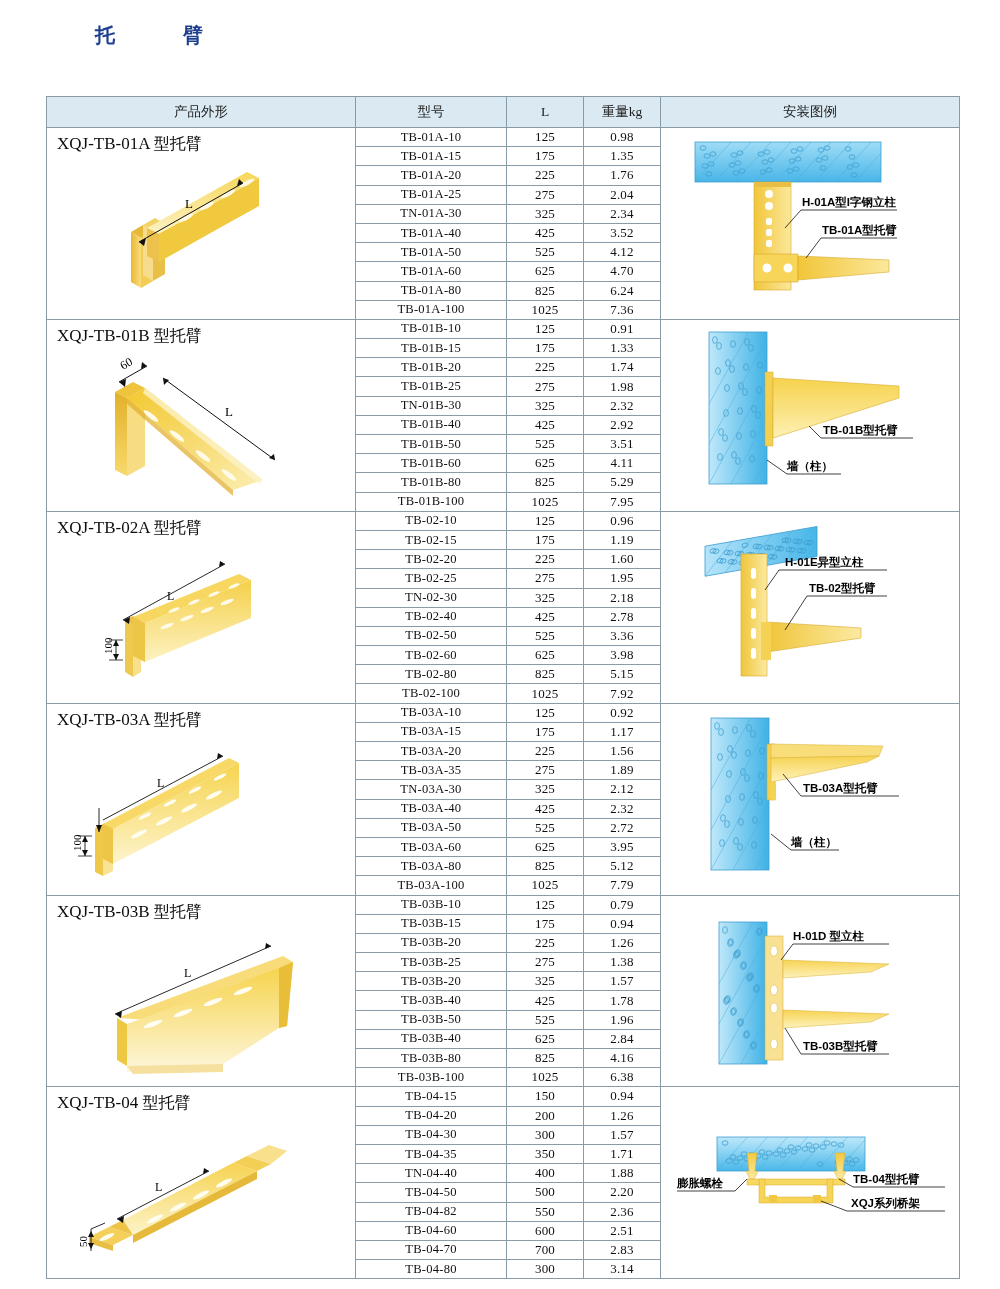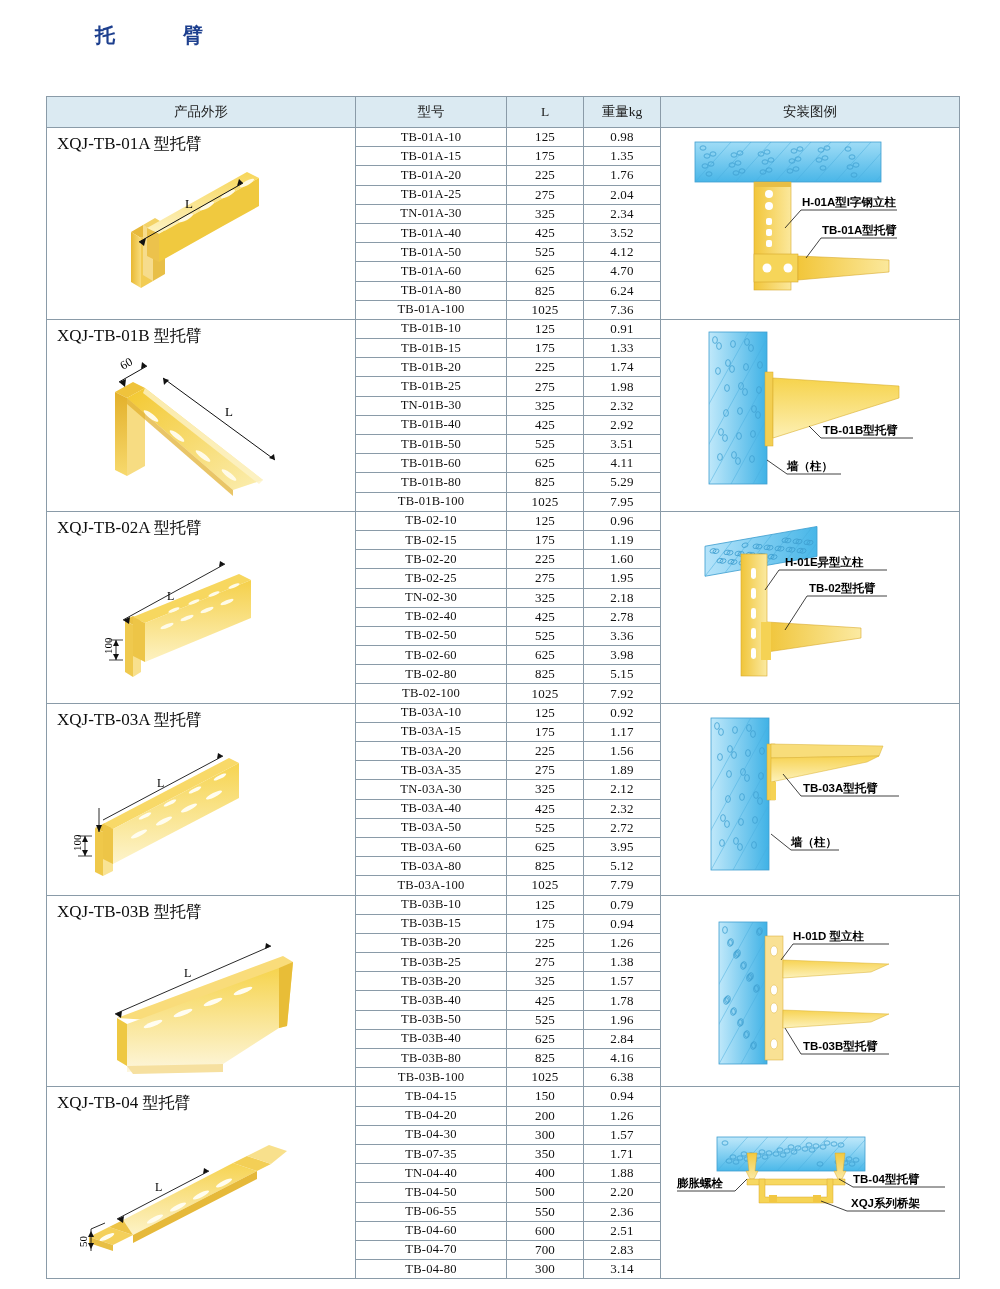--- a/index.html
+++ b/index.html
@@ -1075,36 +1075,36 @@
           <td class="model">TB-04-20</td>
           <td class="len">200</td>
           <td class="wt">1.26</td>
         </tr>
         <tr>
           <td class="model">TB-04-30</td>
           <td class="len">300</td>
           <td class="wt">1.57</td>
         </tr>
         <tr>
-          <td class="model">TB-07-35</td>
+          <td class="model">TB-04-35</td>
           <td class="len">350</td>
           <td class="wt">1.71</td>
         </tr>
         <tr>
           <td class="model">TN-04-40</td>
           <td class="len">400</td>
           <td class="wt">1.88</td>
         </tr>
         <tr>
           <td class="model">TB-04-50</td>
           <td class="len">500</td>
           <td class="wt">2.20</td>
         </tr>
         <tr>
-          <td class="model">TB-06-55</td>
+          <td class="model">TB-04-82</td>
           <td class="len">550</td>
           <td class="wt">2.36</td>
         </tr>
         <tr>
           <td class="model">TB-04-60</td>
           <td class="len">600</td>
           <td class="wt">2.51</td>
         </tr>
         <tr>
           <td class="model">TB-04-70</td>

